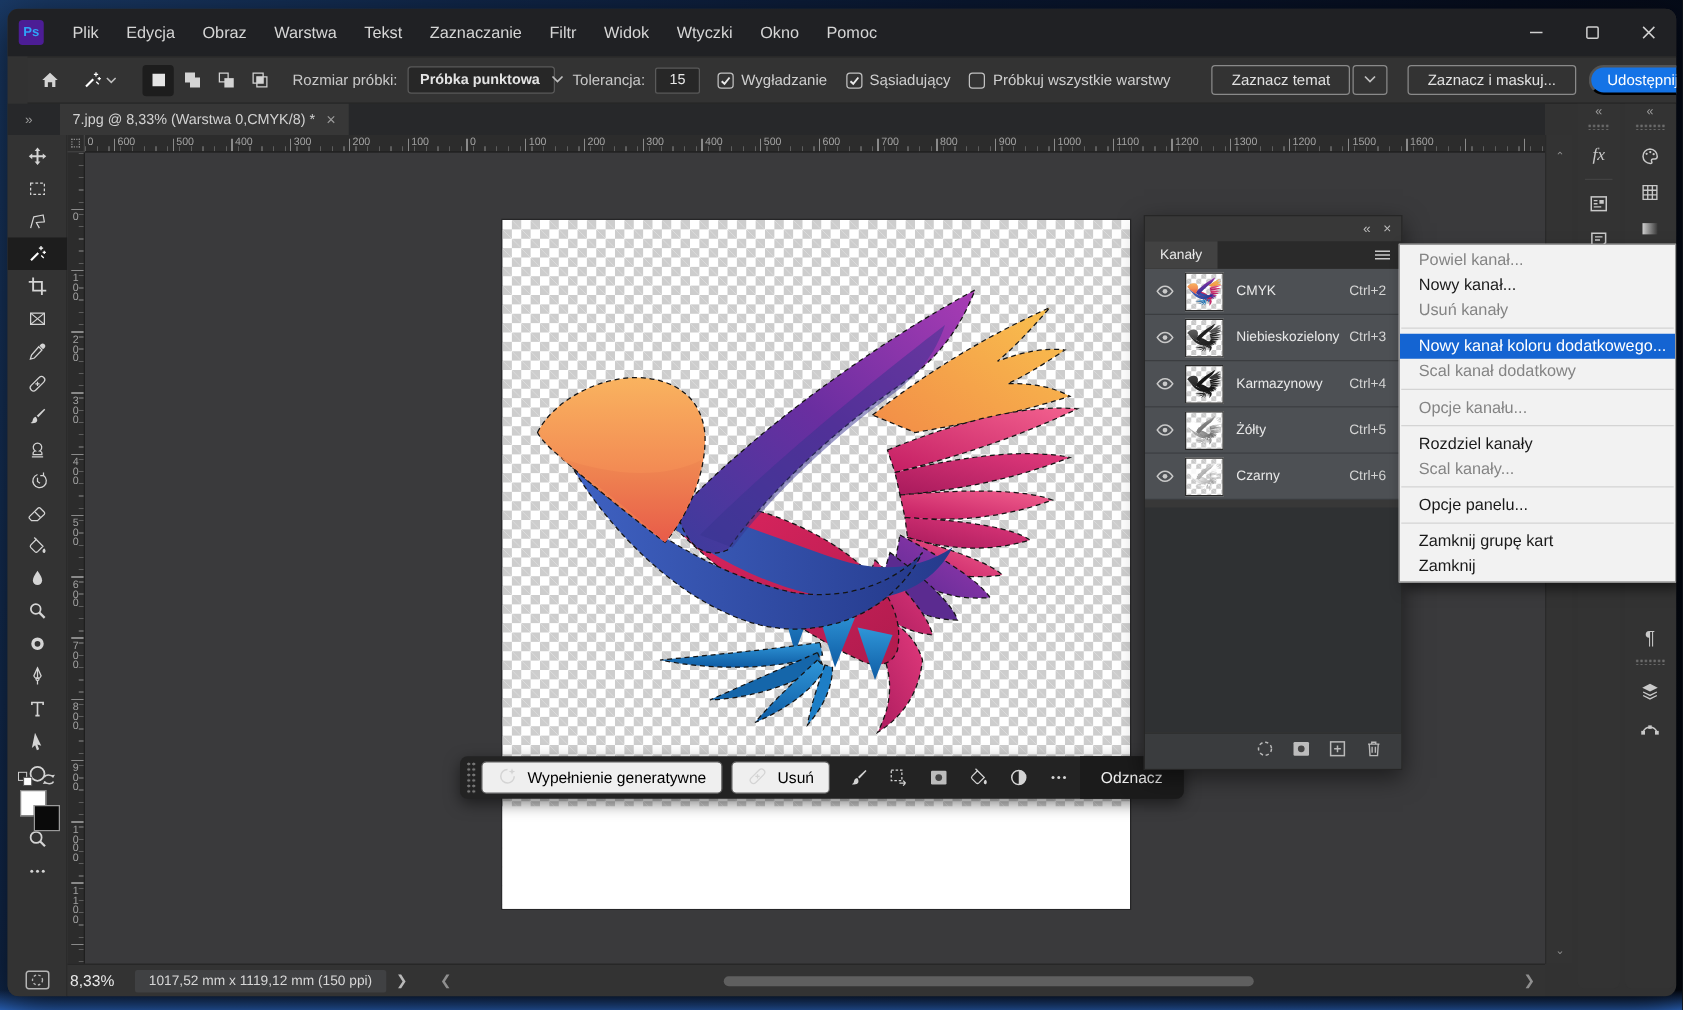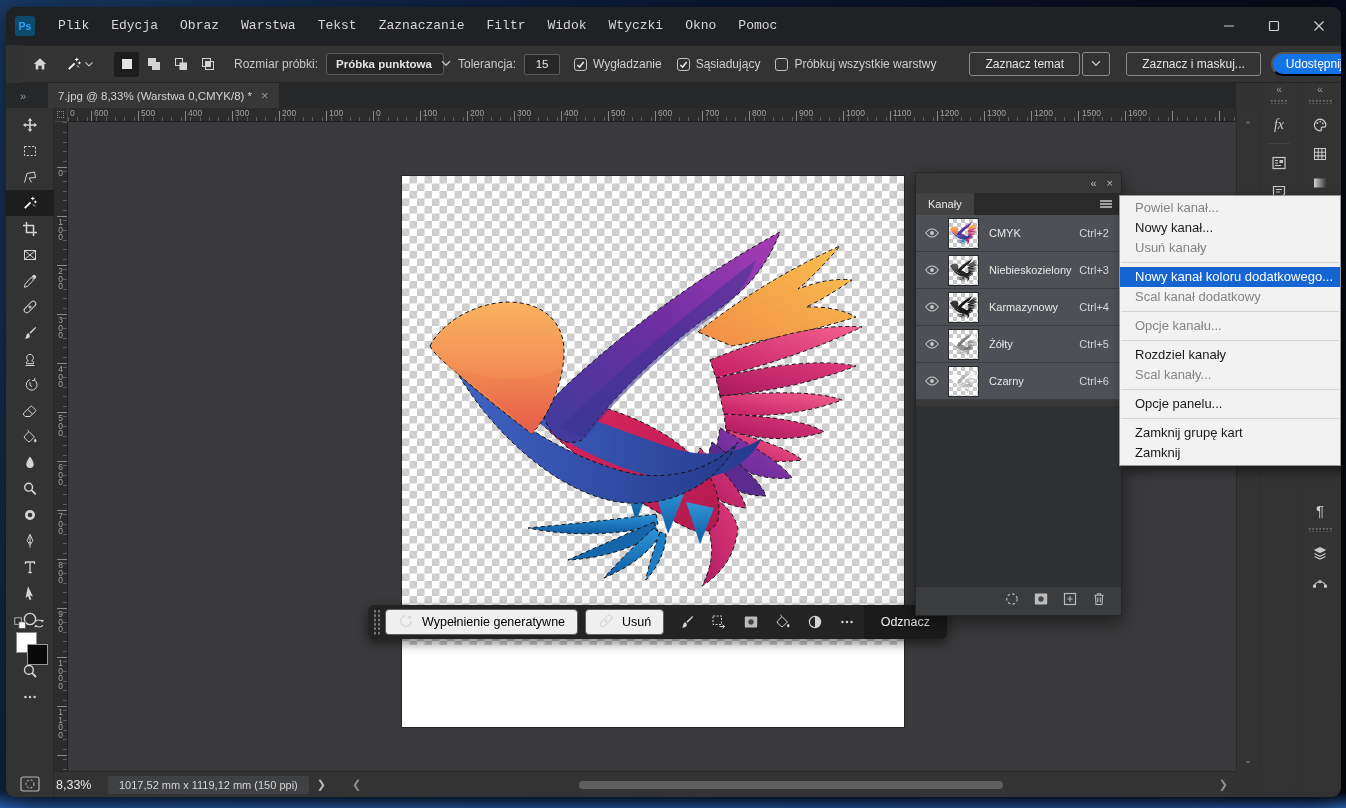--- a/index.html
+++ b/index.html
@@ -5,24 +5,24 @@
   html,body{margin:0;padding:0;background:#04080f;}
   *{box-sizing:border-box;font-family:"Liberation Sans",sans-serif;}
   #stage{position:relative;width:1346px;height:808px;overflow:hidden;
     background:linear-gradient(115deg,#1a3a66 0%,#102648 22%,#0a1730 45%,#060d1d 70%,#04070e 100%);}
   #desktop-glow{position:absolute;left:0;right:0;bottom:0;height:16px;
     background:linear-gradient(180deg,rgba(20,60,140,0),rgba(47,111,208,.85));}
   #window{position:absolute;left:6px;top:7px;width:1335px;height:790px;background:#323232;
     border-radius:9px;overflow:hidden;box-shadow:0 10px 34px rgba(0,0,0,.65);}
   
   #titlebar{position:absolute;left:0;top:0;right:0;height:38px;background:#202124;display:flex;align-items:center;}
-  .ps-logo{margin-left:9px;width:20px;height:20px;border-radius:3px;background:#0c4a6e;color:#2fa3f7;
+  .ps-logo{margin-left:9px;width:20px;height:20px;border-radius:3px;background:#4c1d95;color:#2fa3f7;
     font-size:10.5px;font-weight:bold;display:flex;align-items:center;justify-content:center;}
   #menu-bar{display:flex;margin-left:12px;}
-  .menu-item{padding:0 11px;font-size:13px;color:#d6d6d6;line-height:38px;cursor:default;font-family:Liberation Mono, monospace;}
+  .menu-item{padding:0 11px;font-size:13px;color:#d6d6d6;line-height:38px;cursor:default;}
   #win-controls{margin-left:auto;display:flex;height:38px;}
   .wc{width:45px;height:38px;display:flex;align-items:center;justify-content:center;color:#d0d0d0;}
   
   #options-bar{position:absolute;left:16px;top:38px;right:0;height:38px;background:#333;
     border-top:1px solid #272727;border-bottom:1px solid #252525;display:flex;align-items:center;
     font-size:12px;color:#cfcfcf;white-space:nowrap;}
   .grip-v{width:7px;height:24px;margin-left:4px;
     background-image:radial-gradient(circle,#6f6f6f 1px,transparent 1.2px);background-size:4px 4px;}
   .ob-sep{width:1px;height:24px;background:#474747;margin:0 9px;}
   .ob-icon{width:24px;height:24px;display:flex;align-items:center;justify-content:center;}

